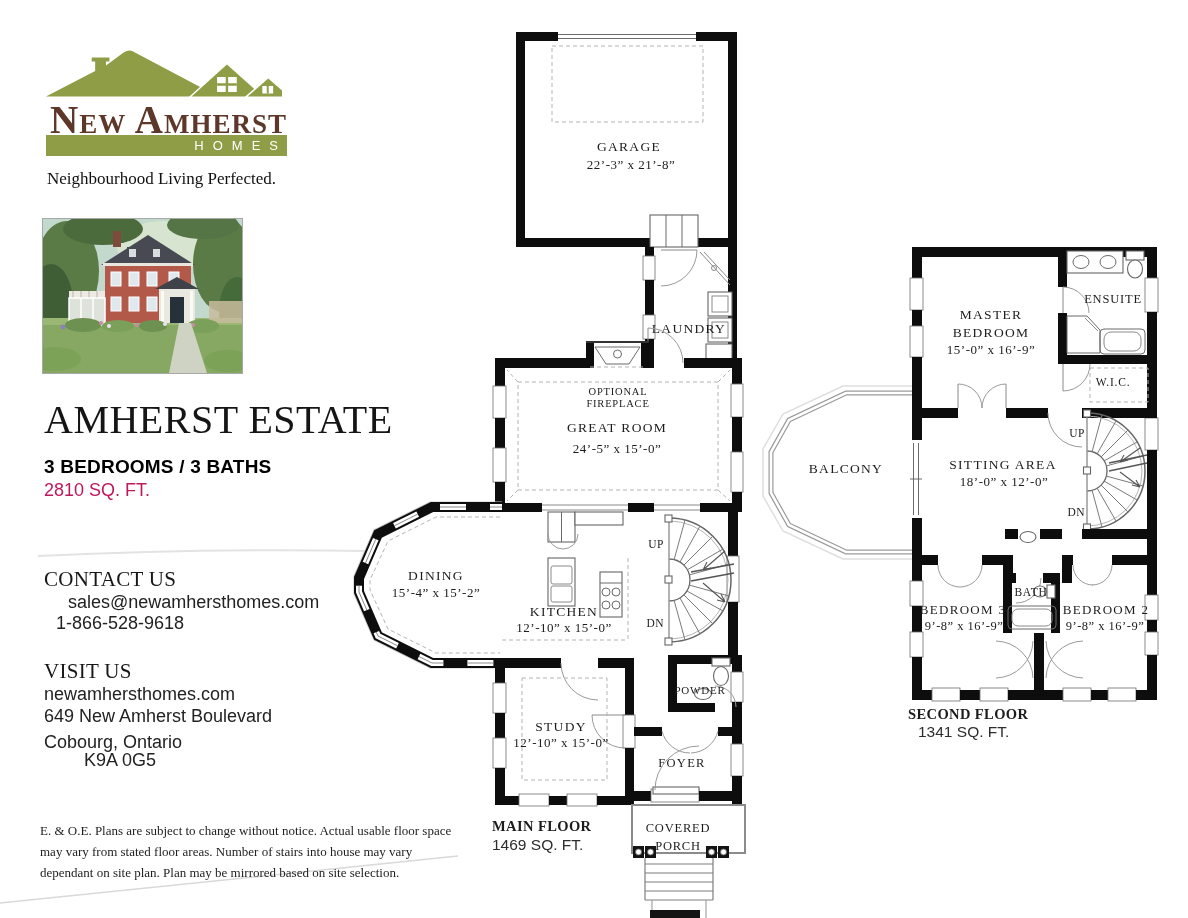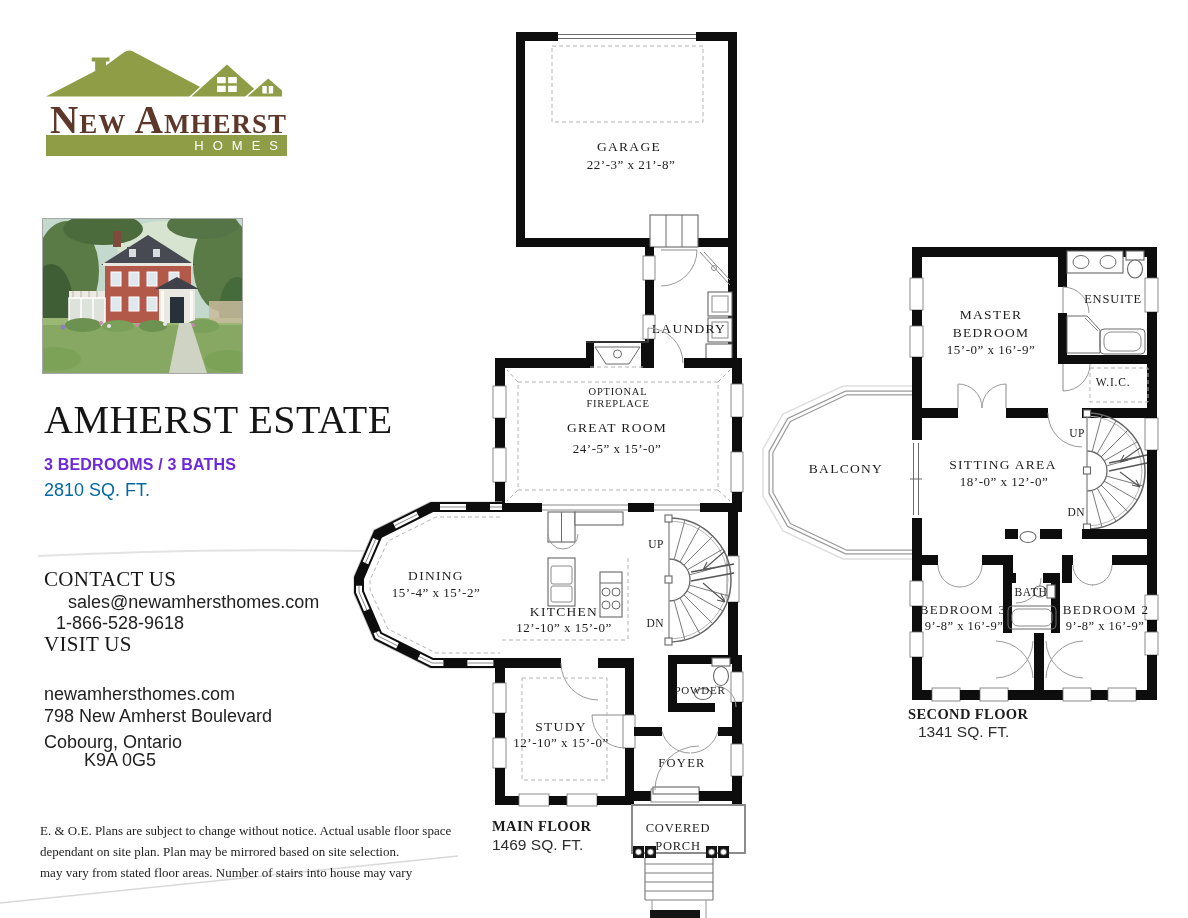--- a/index.html
+++ b/index.html
@@ -6,22 +6,22 @@
   #page{position:relative;width:1188px;height:918px;background:#fff;overflow:hidden;
         font-family:"Liberation Sans",sans-serif;color:#1b1b1b;}
   .abs{position:absolute;}
   
   .brand-name{font-family:"Liberation Serif",serif;font-variant:small-caps;font-weight:600;
               font-size:39px;color:#5d382a;letter-spacing:1px;line-height:1;}
   .brand-bar{background:#8e9d46;width:241px;height:21px;display:flex;align-items:center;justify-content:flex-end;}
   .brand-bar span{color:#fff;font-size:13px;letter-spacing:9px;text-indent:9px;font-family:"Liberation Sans",sans-serif;}
   .tagline{font-family:"Liberation Serif",serif;font-size:17px;color:#101010;}
   .title{font-family:"Liberation Serif",serif;font-size:40px;color:#151515;letter-spacing:0.5px;line-height:1;}
-  .specs{font-size:16px;font-weight:bold;color:#6d28d9;letter-spacing:0.2px;}
-  .sqft{font-size:18px;color:#0369a1;}
+  .specs{font-size:19px;font-weight:bold;color:#000000;letter-spacing:0.2px;}
+  .sqft{font-size:18px;color:#be185d;}
   .sec-h{font-family:"Liberation Serif",serif;font-weight:normal;font-size:21px;color:#171717;letter-spacing:0.3px;}
   .sec-line{font-size:18px;color:#222;line-height:21.5px;}
   .disc{font-family:"Liberation Serif",serif;font-size:13px;color:#1d1d1d;line-height:21px;}
   
   svg text{font-family:"Liberation Serif",serif;fill:#1c1c1c;}
   .room-name{font-size:13.5px;letter-spacing:1.3px;}
   .room-dims{font-size:13px;letter-spacing:0.5px;}
   .small-name{font-size:12px;letter-spacing:0.8px;}
   .updn{font-size:11.5px;letter-spacing:0.5px;}
   .floor-h{font-weight:bold;font-size:14.5px;letter-spacing:0.4px;}
@@ -52,20 +52,21 @@
     <line x1="368" y1="58" x2="368" y2="88" stroke="#8e9d46" stroke-width="5"></line>
     <line x1="348" y1="73" x2="388" y2="73" stroke="#8e9d46" stroke-width="5"></line>
     <path d="M410,97 L452,61 L480,85 L480,97 Z" fill="#8e9d46" stroke="#fff" stroke-width="6" paint-order="stroke"></path>
     <rect x="440" y="76" width="22" height="15" fill="#fff"></rect>
     <line x1="451" y1="76" x2="451" y2="91" stroke="#8e9d46" stroke-width="4"></line>
   </svg>
   <div class="abs brand-name" style="left:46px;top:100px;width:245px;text-align:center;">New Amherst</div>
   <div class="abs brand-bar" style="left:46px;top:135px;">
     <span>HOMES</span>
   </div>
+  <div class="abs tagline" style="left:47px;top:169px;">Neighbourhood Living Perfected.</div>
 
   <svg class="abs" style="left:42px;top:218px;width:199px;height:154px;border:1px solid #a8a8a8;background:#c2d8cf;" viewBox="0 0 199 154">
     <rect x="0" y="0" width="199" height="100" fill="#c3d9cd"></rect>
     <ellipse cx="120" cy="28" rx="46" ry="26" fill="#d9e6d0" opacity="0.9"></ellipse>
     <ellipse cx="24" cy="52" rx="32" ry="50" fill="#5a7a46"></ellipse>
     <ellipse cx="8" cy="85" rx="22" ry="40" fill="#3f5e35"></ellipse>
     <ellipse cx="180" cy="45" rx="30" ry="48" fill="#5a7a46"></ellipse>
     <ellipse cx="194" cy="92" rx="18" ry="34" fill="#466b3a"></ellipse>
     <ellipse cx="60" cy="10" rx="40" ry="16" fill="#4c6b3d"></ellipse>
     <ellipse cx="160" cy="6" rx="36" ry="14" fill="#557547"></ellipse>
@@ -116,30 +117,30 @@
   </svg>
 
   <div class="abs title" style="left:44px;top:400px;">AMHERST ESTATE</div>
   <div class="abs specs" style="left:44px;top:456px;">3 BEDROOMS / 3 BATHS</div>
   <div class="abs sqft" style="left:44px;top:480px;">2810 SQ. FT.</div>
 
   <div class="abs sec-h" style="left:44px;top:567px;">CONTACT US</div>
   <div class="abs sec-line" style="left:44px;top:592px;margin-left:24px;">sales@newamhersthomes.com</div>
   <div class="abs sec-line" style="left:56px;top:613px;">1-866-528-9618</div>
 
-  <div class="abs sec-h" style="left:44px;top:632px;">VISIT US</div>
+  <div class="abs sec-h" style="left:44px;top:659px;">VISIT US</div>
   <div class="abs sec-line" style="left:44px;top:684px;">newamhersthomes.com</div>
-  <div class="abs sec-line" style="left:44px;top:706px;">798 New Amherst Boulevard</div>
+  <div class="abs sec-line" style="left:44px;top:706px;">649 New Amherst Boulevard</div>
   <div class="abs sec-line" style="left:44px;top:732px;">Cobourg, Ontario</div>
   <div class="abs sec-line" style="left:60px;top:750px;margin-left:24px;">K9A 0G5</div>
 
   <div class="abs disc" style="left:40px;top:820px;width:430px;">
     <div>E. &amp; O.E. Plans are subject to change without notice. Actual usable floor space</div>
+    <div>may vary from stated floor areas. Number of stairs into house may vary</div>
     <div>dependant on site plan. Plan may be mirrored based on site selection.</div>
-    <div>may vary from stated floor areas. Number of stairs into house may vary</div>
   </div>
 
   <svg class="abs" style="left:350px;top:20px;width:420px;height:898px;" viewBox="350 20 420 898">
 
     <g>
       <rect class="wall" x="516" y="32" width="9" height="215"></rect>
       <rect class="wall" x="728" y="32" width="9" height="210"></rect>
       <rect class="wall" x="516" y="32" width="42" height="9"></rect>
       <rect class="wall" x="696" y="32" width="41" height="9"></rect>
       <g>

